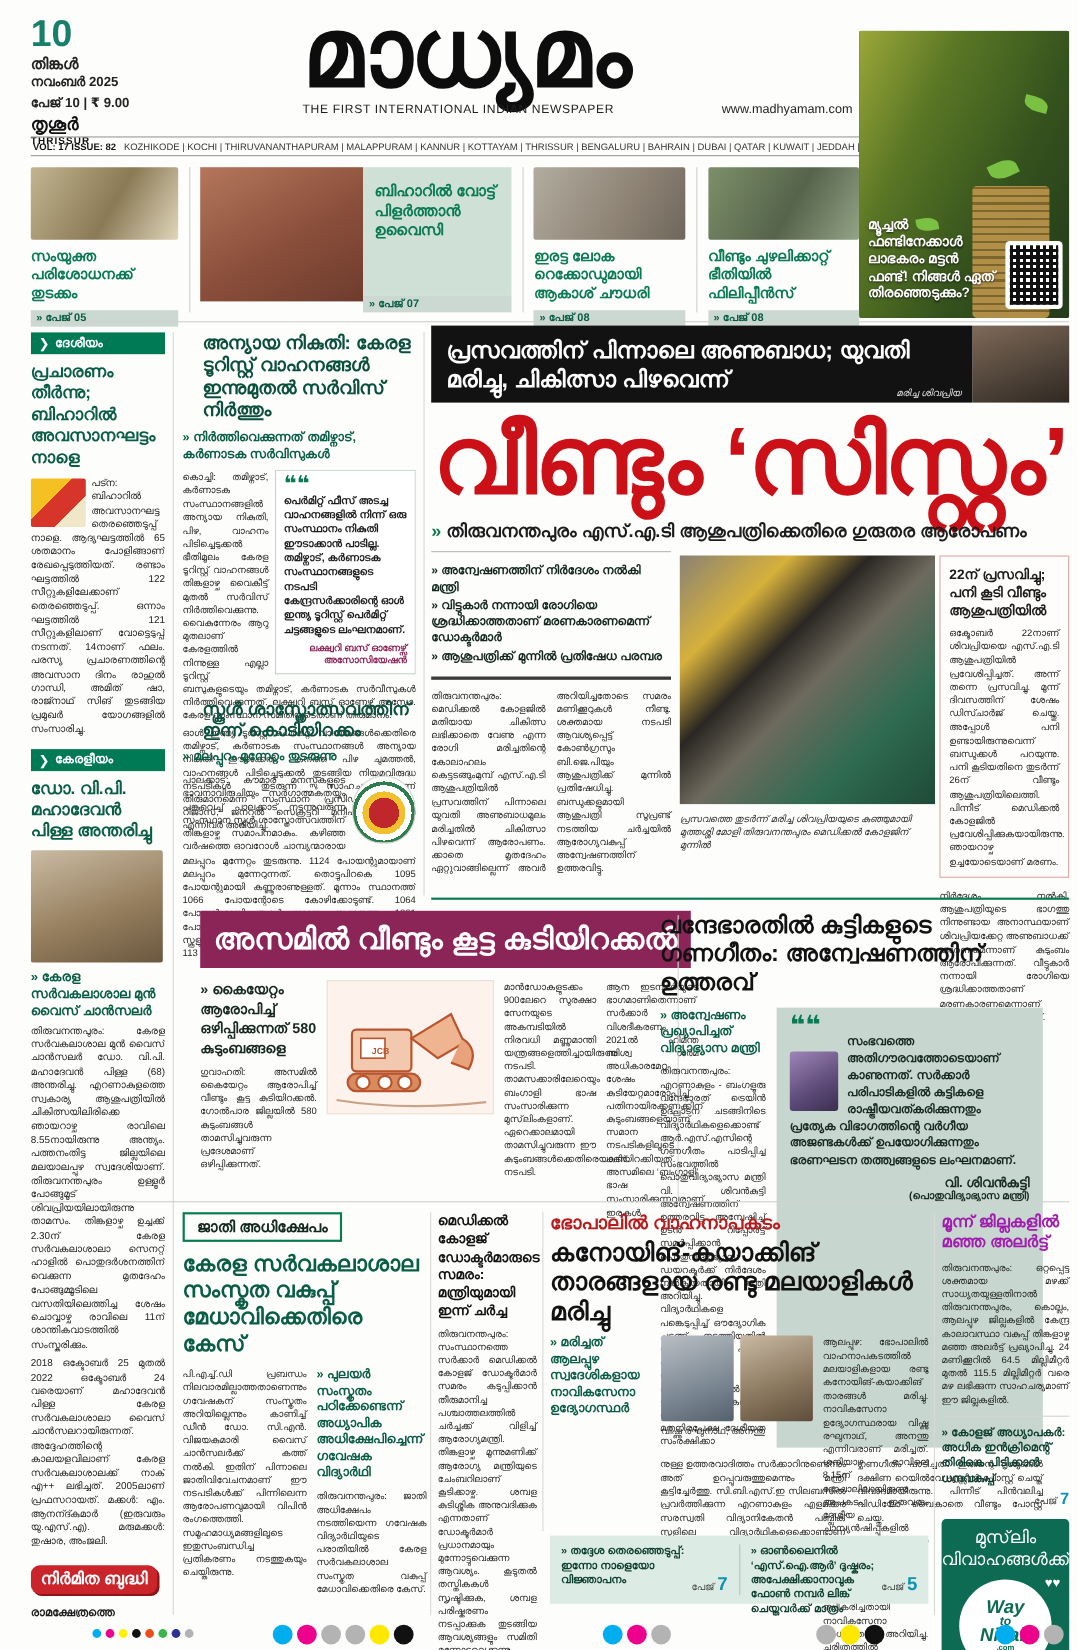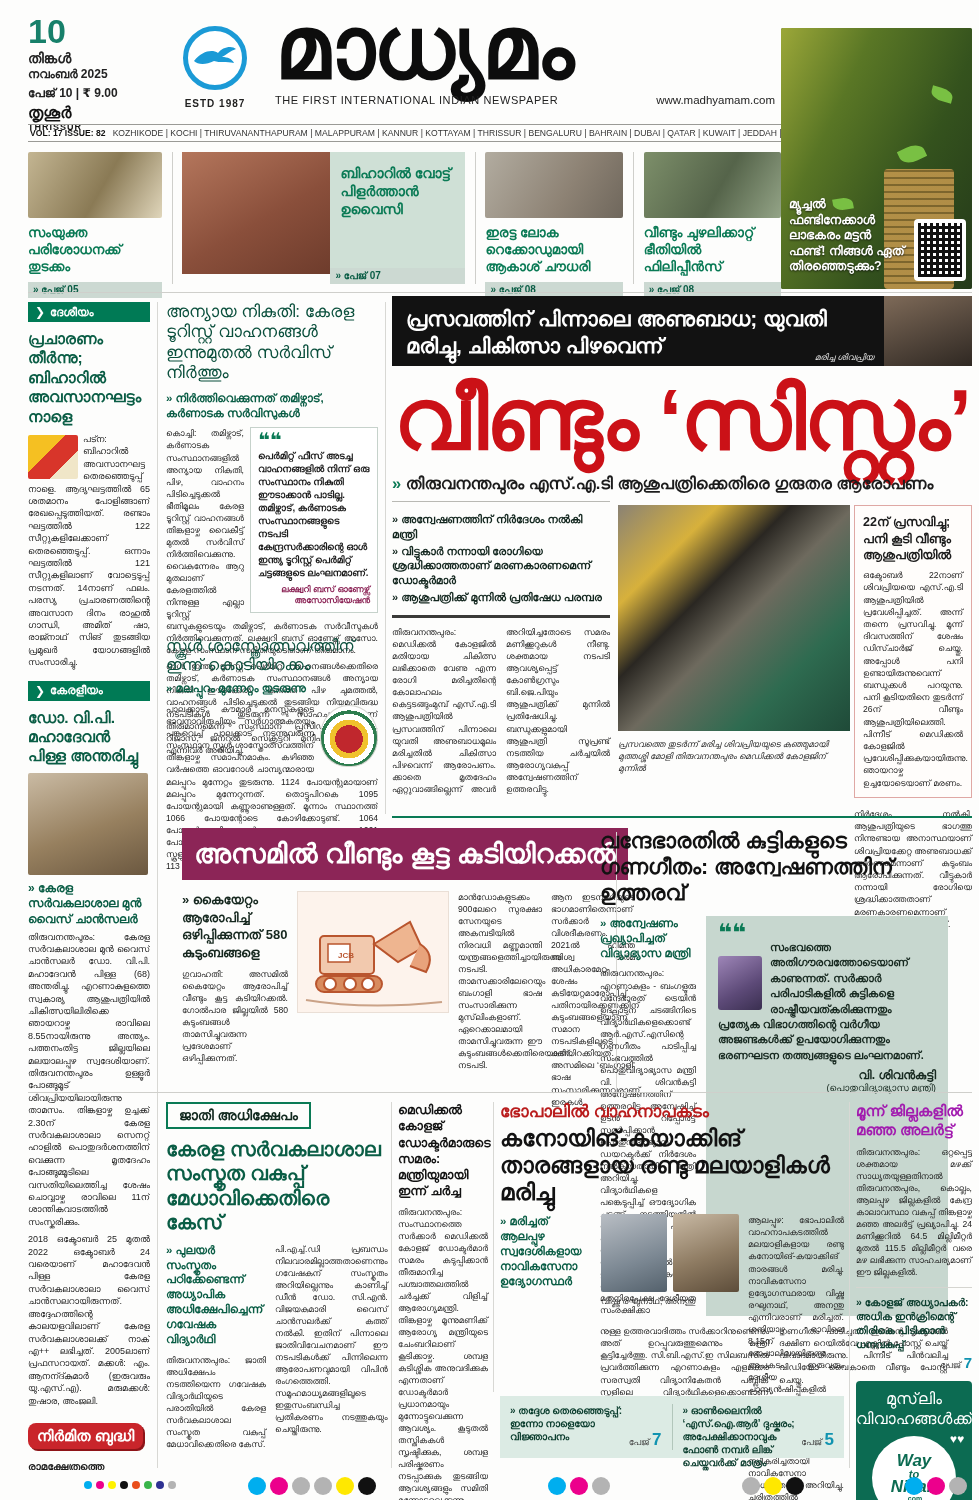--- a/index.html
+++ b/index.html
@@ -58,21 +58,21 @@
   .rail-sub { font-size:12px; font-weight:bold; color:#0a5d45; line-height:1.3; margin:3px 0; }
   .thumb-vote { float:left; width:50px; height:44px; margin:2px 5px 2px 0; background:linear-gradient(135deg,#f5c022 0 40%,#d8352a 40% 70%,#f0e6c8 70%); border-radius:2px; }
   .obit-photo { width:120px; height:102px; background:linear-gradient(160deg,#cabba4,#97805f 55%,#6b5840); border-radius:2px; margin:4px 0 6px; }
 
   
   .cartoon { margin-top:16px; }
   .cartoon-label { display:inline-block; background:#c9252b; color:#fff; font-size:15px; font-weight:bold; line-height:1.05; padding:5px 9px; border-radius:8px; box-shadow:2px 2px 0 #8e1418; }
   .cartoon-quote { font-size:10.5px; font-weight:bold; color:#1c1c1c; line-height:1.35; margin:10px 0 4px; }
 
   
-  .hl-med { font-size:17px; font-weight:normal; color:#0a4f3c; line-height:1.2; }
+  .hl-med { font-size:17px; font-weight:bold; color:#0a4f3c; line-height:1.2;margin-left:18px; }
   .sub-g { font-size:11.5px; font-weight:bold; color:#0a5d45; line-height:1.3; margin:7px 0; }
   .body-s { font-size:8.6px; line-height:1.4; text-align:justify; color:#1c1c1c; }
   .quote-box { float:right; width:128px; border:1px solid #c6d2cb; background:#fff; padding:6px 7px; margin:0 0 5px 6px; }
   .q-marks { color:#0a7a55; font-size:20px; line-height:.6; font-weight:bold; }
   .q-text { font-size:9.6px; font-weight:bold; color:#1c1c1c; line-height:1.35; margin-top:4px; }
   .q-attrib { font-size:8.6px; font-weight:bold; color:#8c2557; text-align:right; margin-top:4px; line-height:1.3; }
   .emblem { float:right; width:58px; height:62px; margin:2px 0 4px 6px; background:radial-gradient(circle at 50% 55%,#c0272d 0 32%,#f0c12d 32% 45%,#fff 45% 58%,#2e7d4f 58% 66%,#fff 66%); border-radius:50% 50% 46% 46%; border:1px solid #d5d5d0; }
 
   
   .kicker-row { display:flex; }
@@ -99,21 +99,21 @@
   .assam-sub { font-size:13px; font-weight:bold; color:#16281f; line-height:1.35; }
   .jcb { width:152px; height:122px; background:#fdf3ec; border:1px solid #eadfd6; position:relative; flex:none; }
 
   
   .ganam-hl { font-size:21.5px; font-weight:bold; color:#121212; line-height:1.22; }
   .ganam-row { display:flex; gap:10px; margin-top:9px; }
   .gq-box { background:#c7d7cf; padding:10px 12px; flex:none; width:242px; position:relative; }
   .gq-photo { float:left; width:44px; height:54px; background:linear-gradient(150deg,#9e86b8,#5d4a78 60%,#3a2f50); border-radius:3px; margin:16px 8px 2px 0; }
   .gq-text { font-size:11px; font-weight:bold; color:#16281f; line-height:1.4; }
   .gq-attrib { font-size:12px; font-weight:bold; color:#16281f; text-align:right; margin-top:5px; }
-  .gq-attrib2 { font-size:9.5px; font-weight:normal; color:#16281f; text-align:right; }
+  .gq-attrib2 { font-size:9.5px; font-weight:bold; color:#16281f; text-align:right; }
   .ganam-body { margin-top:9px; columns:2; column-gap:10px; }
 
   
   .caste-kicker { display:inline-block; border:2px solid #0a7a55; padding:3px 11px; font-size:14px; font-weight:bold; color:#11281e; }
   .caste-hl { font-size:20px; font-weight:bold; color:#0a5d45; line-height:1.22; margin:8px 0; }
   .split-row { display:flex; gap:9px; }
   .doctors-hl { font-size:12.5px; font-weight:bold; color:#121212; line-height:1.3; margin-bottom:6px; }
   .bhopal-kicker { font-size:17px; font-weight:bold; color:#b91c1c; }
   .bhopal-hl { font-size:23px; font-weight:bold; color:#121212; line-height:1.18; margin-top:3px; }
   .dead-photo { width:66px; height:78px; border-radius:2px; }
@@ -150,28 +150,20 @@
 
   <div class="abs" style="left:28px;top:14px;width:132px;">
     <div class="date-day">10</div>
     <div class="date-ml">തിങ്കൾ</div>
     <div class="date-m2">നവംബർ 2025</div>
     <div class="page-price">പേജ് 10  |  ₹ 9.00</div>
     <div class="city-ml">തൃശൂർ</div>
     <div class="city-en">THRISSUR</div>
   </div>
 
-  <div class="abs" style="left:162px;top:26px;width:106px;">
-    <div class="logo-circle">
-      <svg width="46" height="30" viewBox="0 0 46 30">
-        <path d="M2 18 C10 8 20 6 26 10 C30 4 40 2 44 6 C38 8 34 12 30 14 C36 14 40 16 42 20 C34 18 28 20 22 18 C14 22 6 22 2 18 Z" fill="#1b9ad6"></path>
-      </svg>
-    </div>
-    <div class="estd">ESTD 1987</div>
-  </div>
 
   <div class="abs" style="left:275px;top:4px;width:500px;">
     <div class="mast-title">മാധ്യമം</div>
     <div class="mast-sub">
       <span class="tagline">THE FIRST INTERNATIONAL INDIAN NEWSPAPER</span>
       <span class="website">www.madhyamam.com</span>
     </div>
   </div>
 
   <div class="abs edition-strip" style="left:28px;top:124px;width:753px;">
@@ -366,26 +358,26 @@
     </div>
     <div class="ganam-body body-s">നുള്ള ഉത്തരവാദിത്തം സർക്കാറിനുണ്ടെന്നും അത് ഉറപ്പുവരുത്തുമെന്നും മന്ത്രി കൂട്ടിച്ചേർത്തു. സി.ബി.എസ്.ഇ സിലബസിൽ പ്രവർത്തിക്കുന്ന എറണാകുളം എളമക്കര സരസ്വതി വിദ്യാനികേതൻ പബ്ലിക് സ്കൂളിലെ വിദ്യാർഥികളെക്കൊണ്ടാണ് ഗണഗീതം പാടിച്ചത്. ഇതിന്റെ ദൃശ്യങ്ങൾ ദക്ഷിണ റെയിൽവേ എക്സിൽ പോസ്റ്റ് ചെയ്ത് വിവാദമായിരുന്നു. പിന്നീട് പിൻവലിച്ച വിഡിയോ വൈകാതെ വീണ്ടും പോസ്റ്റ് ചെയ്തു.</div>
   </div>
 
   <div class="hline" style="left:28px;top:1092px;width:944px;"></div>
 
   <div class="abs" style="left:166px;top:1102px;width:220px;">
     <span class="caste-kicker">ജാതി അധിക്ഷേപം</span>
     <div class="caste-hl">കേരള സർവകലാശാല സംസ്കൃത വകുപ്പ് മേധാവിക്കെതിരെ കേസ്</div>
     <div class="split-row">
+      <div style="flex:1;">
+        <div class="body-s">പി.എച്ച്.ഡി പ്രബന്ധം നിലവാരമില്ലാത്തതാണെന്നും ഗവേഷകന് സംസ്കൃതം അറിയില്ലെന്നും കാണിച്ച് ഡീൻ ഡോ. സി.എൻ. വിജയകുമാരി വൈസ് ചാൻസലർക്ക് കത്ത് നൽകി. ഇതിന് പിന്നാലെ ജാതിവിവേചനമാണ് ഈ നടപടികൾക്ക് പിന്നിലെന്ന ആരോപണവുമായി വിപിൻ രംഗത്തെത്തി. സമൂഹമാധ്യമങ്ങളിലൂടെ ഇതുസംബന്ധിച്ച പ്രതികരണം നടത്തുകയും ചെയ്തിരുന്നു.</div>
+      </div>
       <div style="width:100px;flex:none;">
         <div class="sub-g" style="margin-top:0;">» പുലയർ സംസ്കൃതം പഠിക്കേണ്ടെന്ന് അധ്യാപിക അധിക്ഷേപിച്ചെന്ന് ഗവേഷക വിദ്യാർഥി</div>
         <div class="body-s">തിരുവനന്തപുരം: ജാതി അധിക്ഷേപം നടത്തിയെന്ന ഗവേഷക വിദ്യാർഥിയുടെ പരാതിയിൽ കേരള സർവകലാശാല സംസ്കൃത വകുപ്പ് മേധാവിക്കെതിരെ കേസ്.</div>
-      </div>
-      <div style="flex:1;">
-        <div class="body-s">പി.എച്ച്.ഡി പ്രബന്ധം നിലവാരമില്ലാത്തതാണെന്നും ഗവേഷകന് സംസ്കൃതം അറിയില്ലെന്നും കാണിച്ച് ഡീൻ ഡോ. സി.എൻ. വിജയകുമാരി വൈസ് ചാൻസലർക്ക് കത്ത് നൽകി. ഇതിന് പിന്നാലെ ജാതിവിവേചനമാണ് ഈ നടപടികൾക്ക് പിന്നിലെന്ന ആരോപണവുമായി വിപിൻ രംഗത്തെത്തി. സമൂഹമാധ്യമങ്ങളിലൂടെ ഇതുസംബന്ധിച്ച പ്രതികരണം നടത്തുകയും ചെയ്തിരുന്നു.</div>
       </div>
     </div>
   </div>
 
   <div class="vline" style="left:391px;top:1102px;height:366px;"></div>
 
   <div class="abs" style="left:398px;top:1102px;width:90px;">
     <div class="doctors-hl">മെഡിക്കൽ കോളജ് ഡോക്ടർമാരുടെ സമരം: മന്ത്രിയുമായി ഇന്ന് ചർച്ച</div>
     <div class="body-s">തിരുവനന്തപുരം: സംസ്ഥാനത്തെ സർക്കാർ മെഡിക്കൽ കോളജ് ഡോക്ടർമാർ സമരം കടുപ്പിക്കാൻ തീരുമാനിച്ച പശ്ചാത്തലത്തിൽ ചർച്ചക്ക് വിളിച്ച് ആരോഗ്യമന്ത്രി. തിങ്കളാഴ്ച മൂന്നുമണിക്ക് ആരോഗ്യ മന്ത്രിയുടെ ചേംബറിലാണ് കൂടിക്കാഴ്ച. ശമ്പള കുടിശ്ശിക അനുവദിക്കുക എന്നതാണ് ഡോക്ടർമാർ പ്രധാനമായും മുന്നോട്ടുവെക്കുന്ന ആവശ്യം. കൂടുതൽ തസ്തികകൾ സൃഷ്ടിക്കുക, ശമ്പള പരിഷ്കരണം നടപ്പാക്കുക തുടങ്ങിയ ആവശ്യങ്ങളും സമിതി മുന്നോട്ടുവെക്കുന്നു.</div>
   </div>

